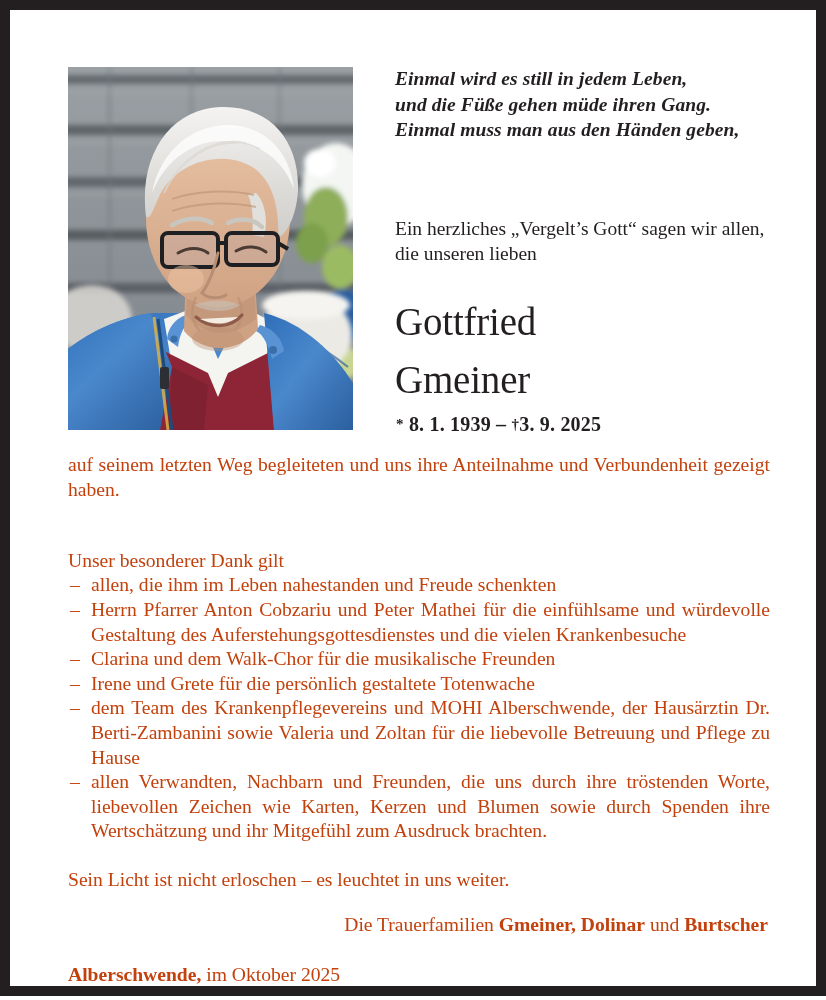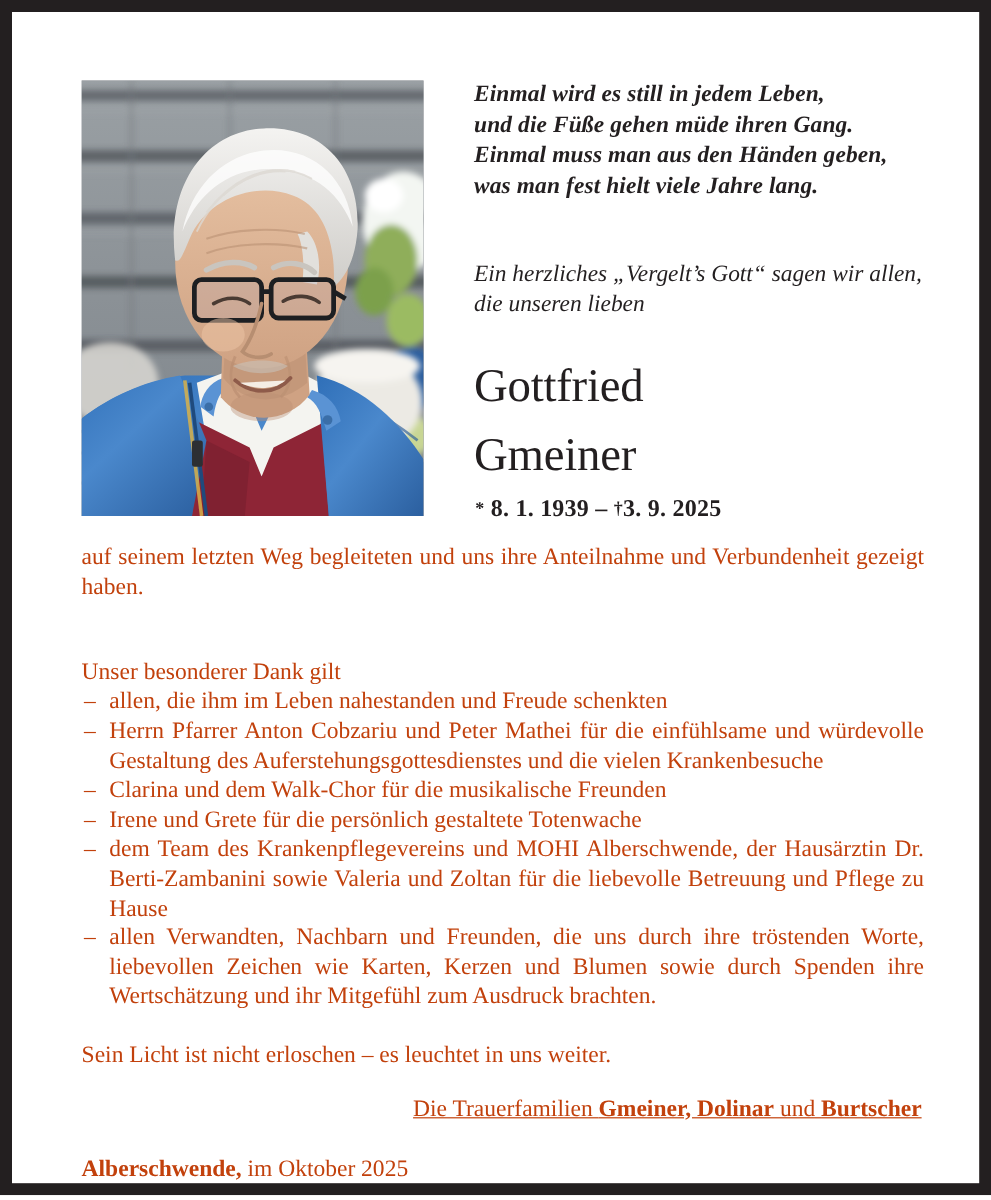--- a/index.html
+++ b/index.html
@@ -60,21 +60,20 @@
 
   
   .intro {
     position: absolute;
     left: 385px;
     top: 206px;
     width: 380px;
     font-size: 19.5px;
     line-height: 25px;
     color: #231f20;
-    font-style: italic;
   }
 
   
   .name {
     position: absolute;
     left: 385px;
     top: 283px;
     width: 400px;
     font-size: 39px;
     line-height: 58px;
@@ -141,21 +140,20 @@
   ul.thanks > li.ragged { text-align: left; }
 
   .closing {
     margin-top: 24px;
   }
 
   .families {
     margin-top: 20px;
     text-align: right;
     padding-right: 2px;
-    text-decoration: underline;
   }
   .families b { font-weight: 700; }
 
   .place-line {
     margin-top: 26px;
     text-align: left;
   }
   .place-line b { font-weight: 700; }
 </style>
 </head>
@@ -318,21 +316,20 @@
         <ellipse cx="150" cy="272" rx="26" ry="12" fill="#bb8f72" opacity="0.4"></ellipse>
 
         <ellipse cx="118" cy="212" rx="18" ry="14" fill="#eec6a6" opacity="0.5"></ellipse>
       </svg>
     </div>
 
     <div class="poem">
       <div>Einmal wird es still in jedem Leben,</div>
       <div>und die Füße gehen müde ihren Gang.</div>
       <div>Einmal muss man aus den Händen geben,</div>
-      <div>was man fest hielt viele Jahre lang.</div>
     </div>
 
     <div class="intro">Ein herzliches „Vergelt’s Gott“ sagen wir allen, die unseren lieben</div>
 
     <div class="name">
       <div>Gottfried</div>
       <div>Gmeiner</div>
     </div>
 
     <div class="dates"><span class="sym">*</span>&nbsp;<span>8. 1. 1939</span>&nbsp;<span>–</span>&nbsp;<span class="sym">†</span><span>3. 9. 2025</span></div>

